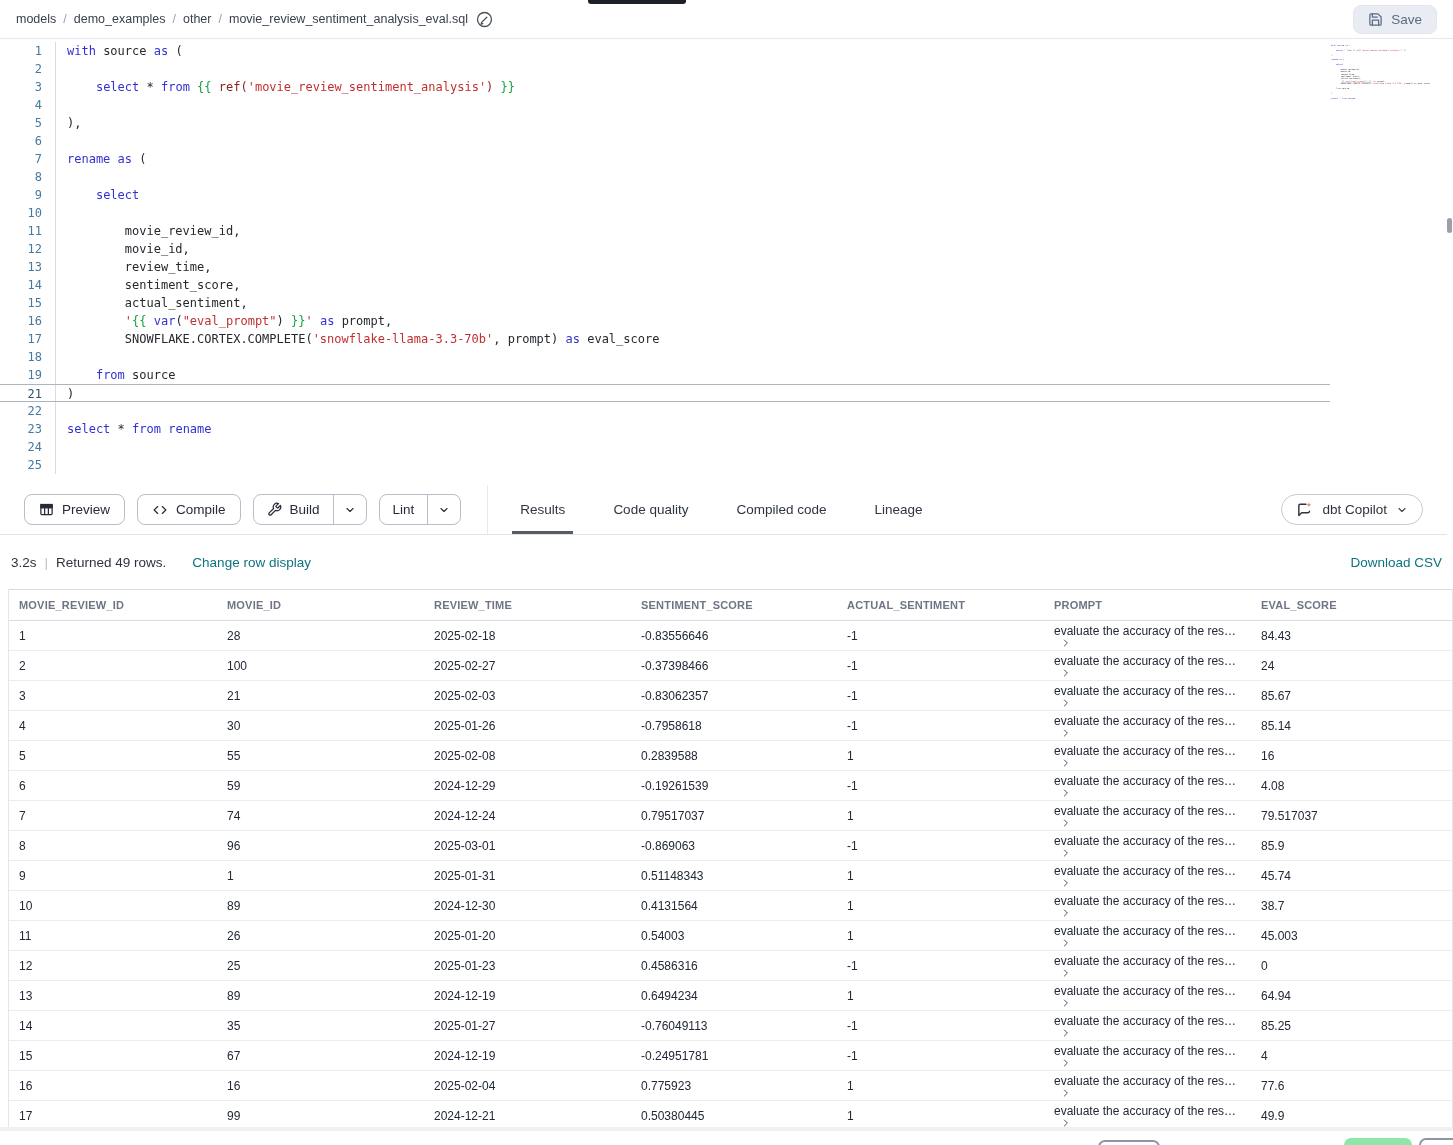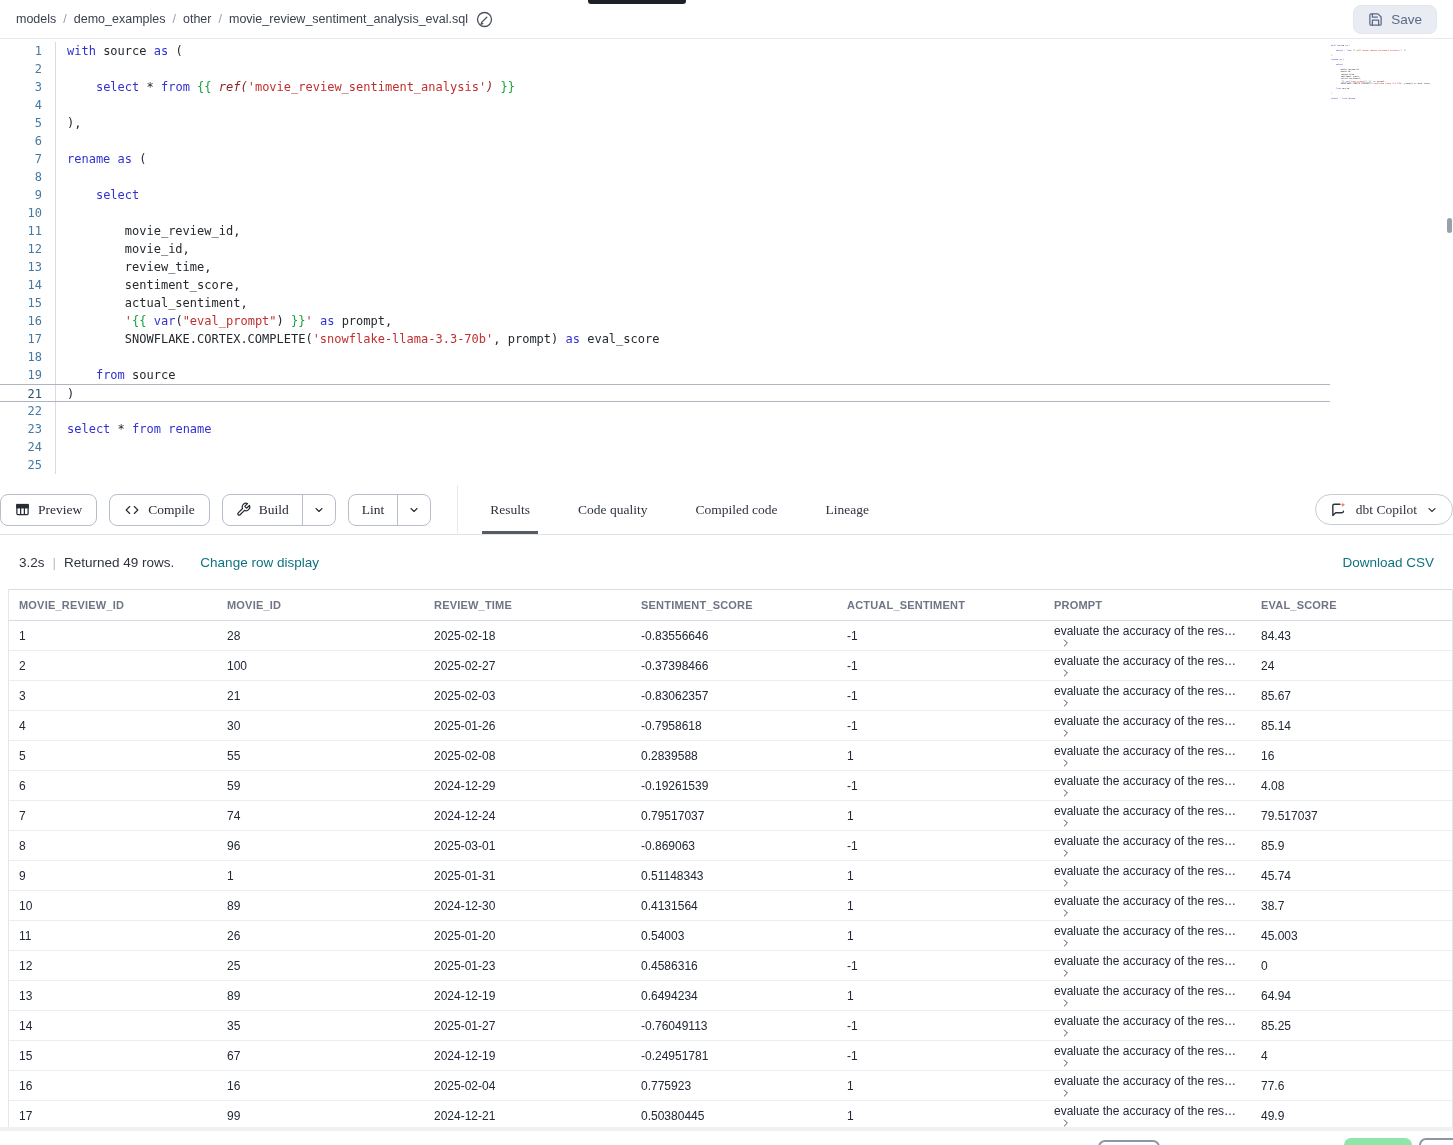--- a/index.html
+++ b/index.html
@@ -26,31 +26,31 @@
   .editor-lines { padding-top:2px; }
   .code-row { display:flex; height:18px; margin-right:123px; }
   .code-row.active { border-top:1px solid #afb5be; border-bottom:1px solid #afb5be; }
   .ln { width:42px; flex:none; text-align:right; color:var(--c-gutter,#4579a1); user-select:none; }
   .code-row.active .ln { color:#2b556f; }
   .codecell { border-left:1px solid #d8dbe0; margin-left:13px; padding-left:11px;
     white-space:pre; }
   .tok-k { color:var(--c-keyword,#3232d1); }
   .tok-d { color:var(--c-plain,#24292e); }
   .tok-s { color:var(--c-string,#c03030); }
-  .tok-f { color:var(--c-func,#8f2020);font-style:italic; }
+  .tok-f { color:var(--c-func,#8f2020); }
   .tok-j { color:var(--c-jinja,#16a03c); }
   .minimap { position:absolute; top:4px; right:6px; width:116px; font-size:2px;
     line-height:2.4px; white-space:pre; cursor:pointer; }
   .mm-row { height:2.4px; overflow:hidden; }
   .ed-scroll-thumb { position:absolute; right:1px; top:178px; width:5px; height:15px;
     background:#9aa0a9; border-radius:3px; cursor:pointer; }
 
   
-  .toolbar { position:absolute; top:485px; left:0; right:0; height:50px;
-    border-bottom:1px solid #e0e3e8; display:flex; align-items:center; padding:0 0; background:#fff;font-family:Liberation Serif, serif; }
+  .toolbar { position:absolute; top:485px; left:0; right:6px; height:50px;
+    border-bottom:1px solid #e0e3e8; display:flex; align-items:center; padding:0 24px; background:#fff; }
   .btn { display:flex; align-items:center; gap:8px; border:1px solid #b8bec9; border-radius:8px;
     padding:7px 14px; font-size:13.5px; color:#262b35; background:#fff; cursor:pointer; }
   .btn + .btn, .btn + .splitbtn { margin-left:12px; }
   .splitbtn { display:flex; border:1px solid #b8bec9; border-radius:8px; overflow:hidden;
     margin-left:12px; background:#fff; }
   .splitbtn .main { display:flex; align-items:center; gap:8px; padding:7px 13px;
     font-size:13.5px; color:#262b35; cursor:pointer; }
   .splitbtn .chev { display:flex; align-items:center; padding:0 10px;
     border-left:1px solid #b8bec9; cursor:pointer; }
   .vdiv { width:1px; align-self:stretch; background:#e8eaee; margin-left:26px; }
@@ -58,21 +58,21 @@
   .tab { font-size:13.5px; color:#2e3440; position:relative; height:100%;
     display:flex; align-items:center; cursor:pointer; }
   .tab.active::after { content:""; position:absolute; bottom:0; left:-8px; right:-8px;
     height:3px; background:#565b66; }
   .copilot { margin-left:auto; display:flex; align-items:center; gap:9px;
     border:1px solid #c6cbd4; border-radius:16px; padding:6px 14px; font-size:13.5px;
     color:#2e333d; background:#fff; cursor:pointer; }
 
   
   .resultsbar { position:absolute; top:536px; left:0; right:0; height:52px;
-    display:flex; align-items:center; padding:0 19px; font-size:13.5px; color:#2e333d; background:#fff; }
+    display:flex; align-items:center; padding:0 11px; font-size:13.5px; color:#2e333d; background:#fff; }
   .rb-div { color:#b8bdc6; margin:0 8px; }
   .link { color:var(--c-link,#0f7280); cursor:pointer; }
   .rb-change { margin-left:26px; }
   .rb-download { margin-left:auto; }
 
   
   .tablewrap { position:absolute; top:589px; left:8px; right:0; border-left:1px solid #e3e6ea;
     border-right:1px solid #e3e6ea; }
   table { width:100%; border-collapse:collapse; table-layout:fixed; }
   th { height:31px; text-align:left; font-size:11px; font-weight:700; color:#6f7585;

